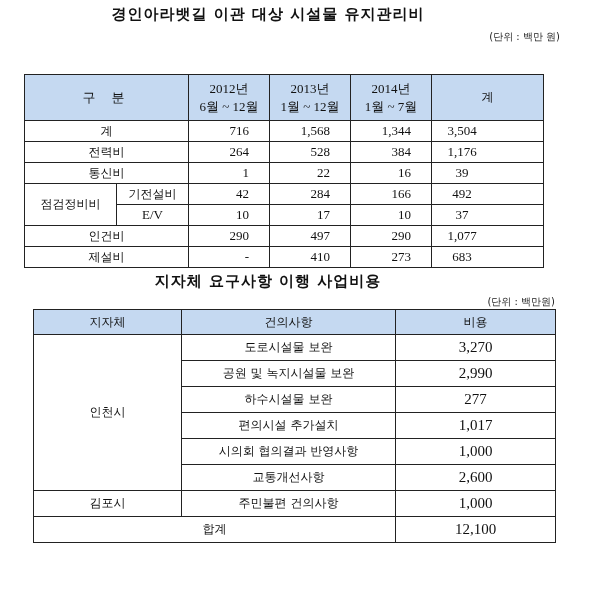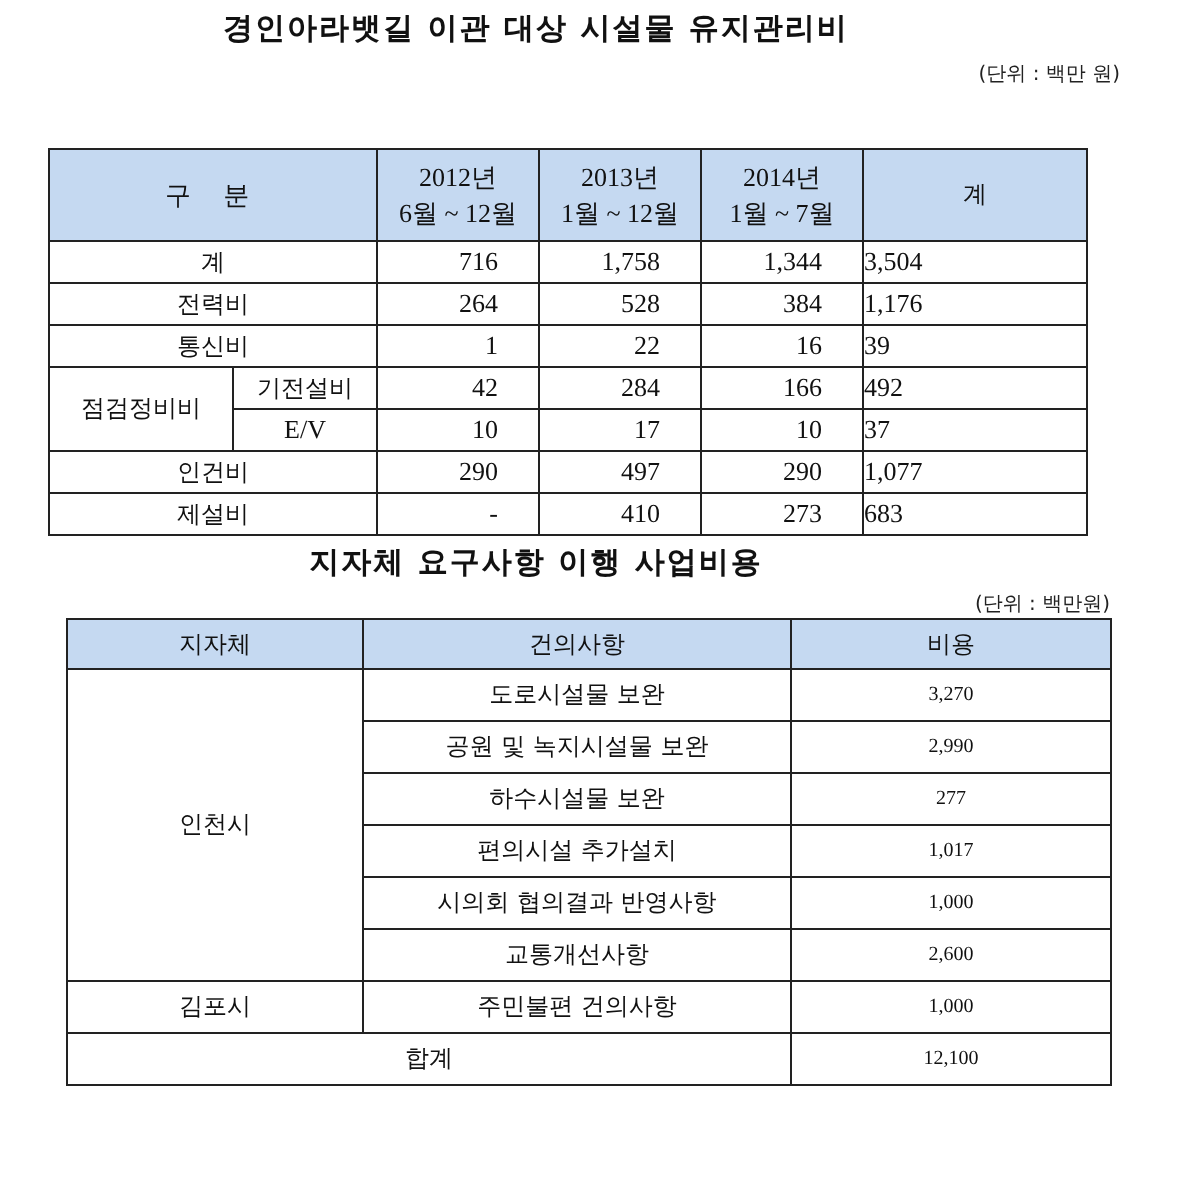--- a/index.html
+++ b/index.html
@@ -21,22 +21,22 @@
     font-size: 12px;
   }
   td, th {
     border: 1px solid #222; padding: 0; overflow: hidden; white-space: nowrap;
     font-weight: normal;
   }
   th { background: #c5d9f1; }
   .serif { font-family: Liberation Serif, serif; font-size: 13px; }
   .c { text-align: center; }
   .num { text-align: right; padding-right: 20px; font-family: "Liberation Serif", "DejaVu Serif", serif; font-size: 13px; }
-  .num-tot { text-align: left; padding-right: 51px; font-family: "Liberation Serif", "DejaVu Serif", serif; font-size: 13px; }
-  .num-c { text-align: center; font-family: "Liberation Serif", "DejaVu Serif", serif; font-size: 10px; }
+  .num-tot { text-align: center; padding-right: 51px; font-family: "Liberation Serif", "DejaVu Serif", serif; font-size: 13px; }
+  .num-c { text-align: center; font-family: "Liberation Serif", "DejaVu Serif", serif; font-size: 15px; }
   .hdr2 { line-height: 18px; }
   .hdr2 span { display: block; }
   #t1 th { height: 45px; }
   #t1 td { height: 20px; }
   #t2 th { height: 24px; }
   #t2 td { height: 25px; }
   .notes {
     position: absolute; left: 30px; top: 547px; font-size: 13px; font-weight: bold;
     line-height: 16px; font-family: "DejaVu Sans", sans-serif;
   }
@@ -70,21 +70,21 @@
     <th class="c serif hdr2">
       <span>2014년</span>
       <span>1월 ~ 7월</span>
     </th>
     <th class="c">계</th>
   </tr>
 
   <tr>
     <td colspan="2" class="c">계</td>
     <td class="num">716</td>
-    <td class="num">1,758</td>
+    <td class="num">1,568</td>
     <td class="num">1,344</td>
     <td class="num-tot">3,504</td>
   </tr>
   <tr>
     <td colspan="2" class="c">전력비</td>
     <td class="num">264</td>
     <td class="num">528</td>
     <td class="num">384</td>
     <td class="num-tot">1,176</td>
   </tr>

